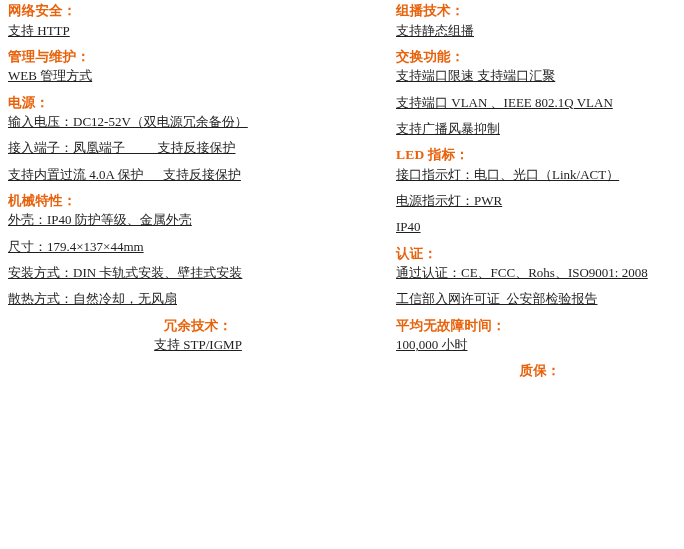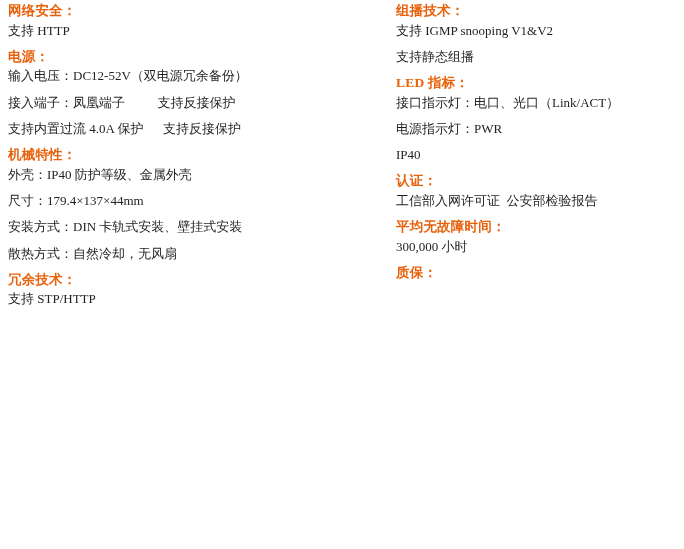--- a/index.html
+++ b/index.html
@@ -41,95 +41,107 @@
     font-size: 13.5px;
     line-height: 1;
     margin: 0 0 6px 0;
     letter-spacing: 0.2px;
   }
   .blk {
     margin-bottom: 12px;
   }
   .blk:last-child {
     margin-bottom: 0;
+    text-align: center;
   }
   .line {
     font-size: 13px;
     line-height: 1.1;
     margin: 0 0 12px 0;
     color: #1f1f1f;
     white-space: pre;
     font-family: "Liberation Serif", "DejaVu Serif", serif;
+    text-decoration: underline;
   }
   .line:last-child {
     margin-bottom: 0;
   }
 </style>
 </head>
 <body>
 
 <div class="sheet">
 
   <div class="col col-left">
 
     <div class="blk">
       <div class="heading">网络安全：</div>
       <div class="line">支持 HTTP</div>
     </div>
 
+    <div class="blk">
+      <div class="heading">管理与维护：</div>
+      <div class="line">WEB 管理方式</div>
+    </div>
 
     <div class="blk">
       <div class="heading">电源：</div>
       <div class="line">输入电压：DC12-52V（双电源冗余备份）</div>
       <div class="line">接入端子：凤凰端子          支持反接保护</div>
       <div class="line">支持内置过流 4.0A 保护      支持反接保护</div>
     </div>
 
     <div class="blk">
       <div class="heading">机械特性：</div>
       <div class="line">外壳：IP40 防护等级、金属外壳</div>
       <div class="line">尺寸：179.4×137×44mm</div>
       <div class="line">安装方式：DIN 卡轨式安装、壁挂式安装</div>
       <div class="line">散热方式：自然冷却，无风扇</div>
     </div>
 
     <div class="blk">
       <div class="heading">冗余技术：</div>
-      <div class="line">支持 STP/HTTP</div>
+      <div class="line">支持 STP/IGMP</div>
     </div>
 
   </div>
 
   <div class="col col-right">
 
     <div class="blk">
       <div class="heading">组播技术：</div>
-      <div class="line">支持 IGMP snooping V1&amp;V2</div>
       <div class="line">支持静态组播</div>
     </div>
 
+    <div class="blk">
+      <div class="heading">交换功能：</div>
+      <div class="line">支持端口限速 支持端口汇聚</div>
+      <div class="line">支持端口 VLAN 、IEEE 802.1Q VLAN</div>
+      <div class="line">支持广播风暴抑制</div>
+    </div>
 
     <div class="blk">
       <div class="heading">LED 指标：</div>
       <div class="line">接口指示灯：电口、光口（Link/ACT）</div>
       <div class="line">电源指示灯：PWR</div>
     </div>
 
     <div class="blk">
       <div class="line">IP40</div>
     </div>
 
     <div class="blk">
       <div class="heading">认证：</div>
+      <div class="line">通过认证：CE、FCC、Rohs、ISO9001: 2008</div>
       <div class="line">工信部入网许可证  公安部检验报告</div>
     </div>
 
     <div class="blk">
       <div class="heading">平均无故障时间：</div>
-      <div class="line">300,000 小时</div>
+      <div class="line">100,000 小时</div>
     </div>
 
     <div class="blk">
       <div class="heading">质保：</div>
     </div>
 
   </div>
 
 </div>
 

